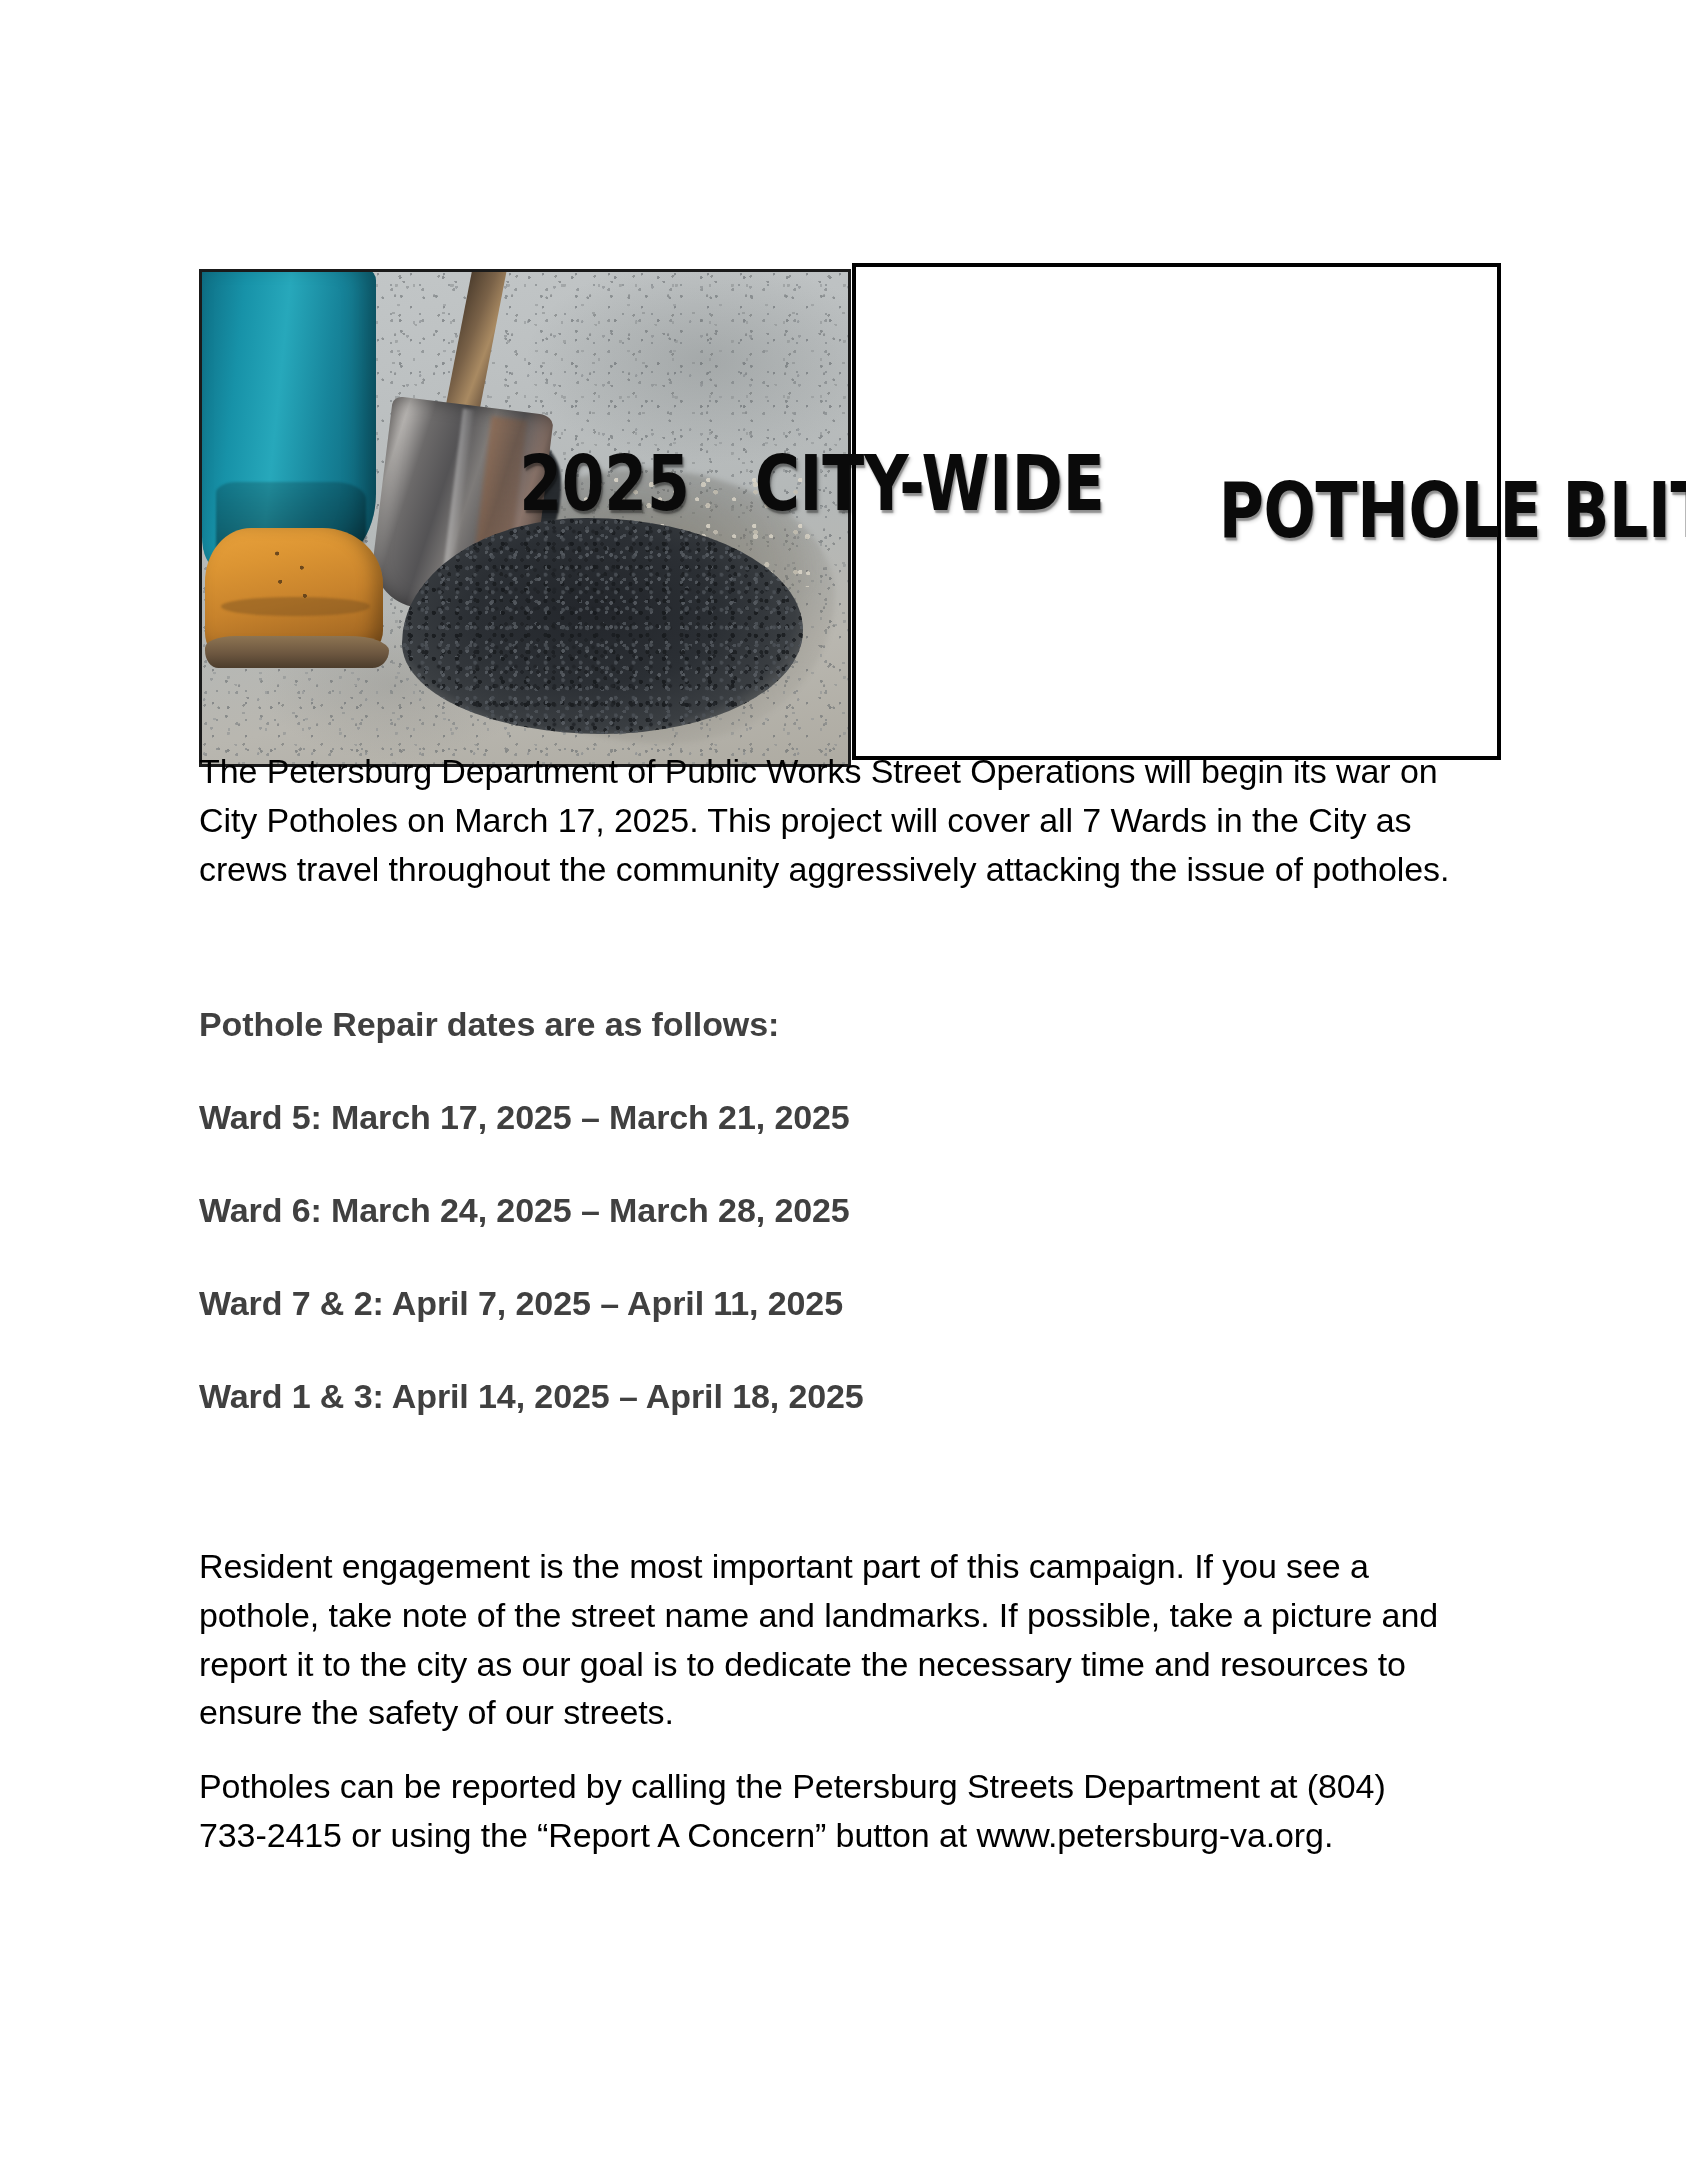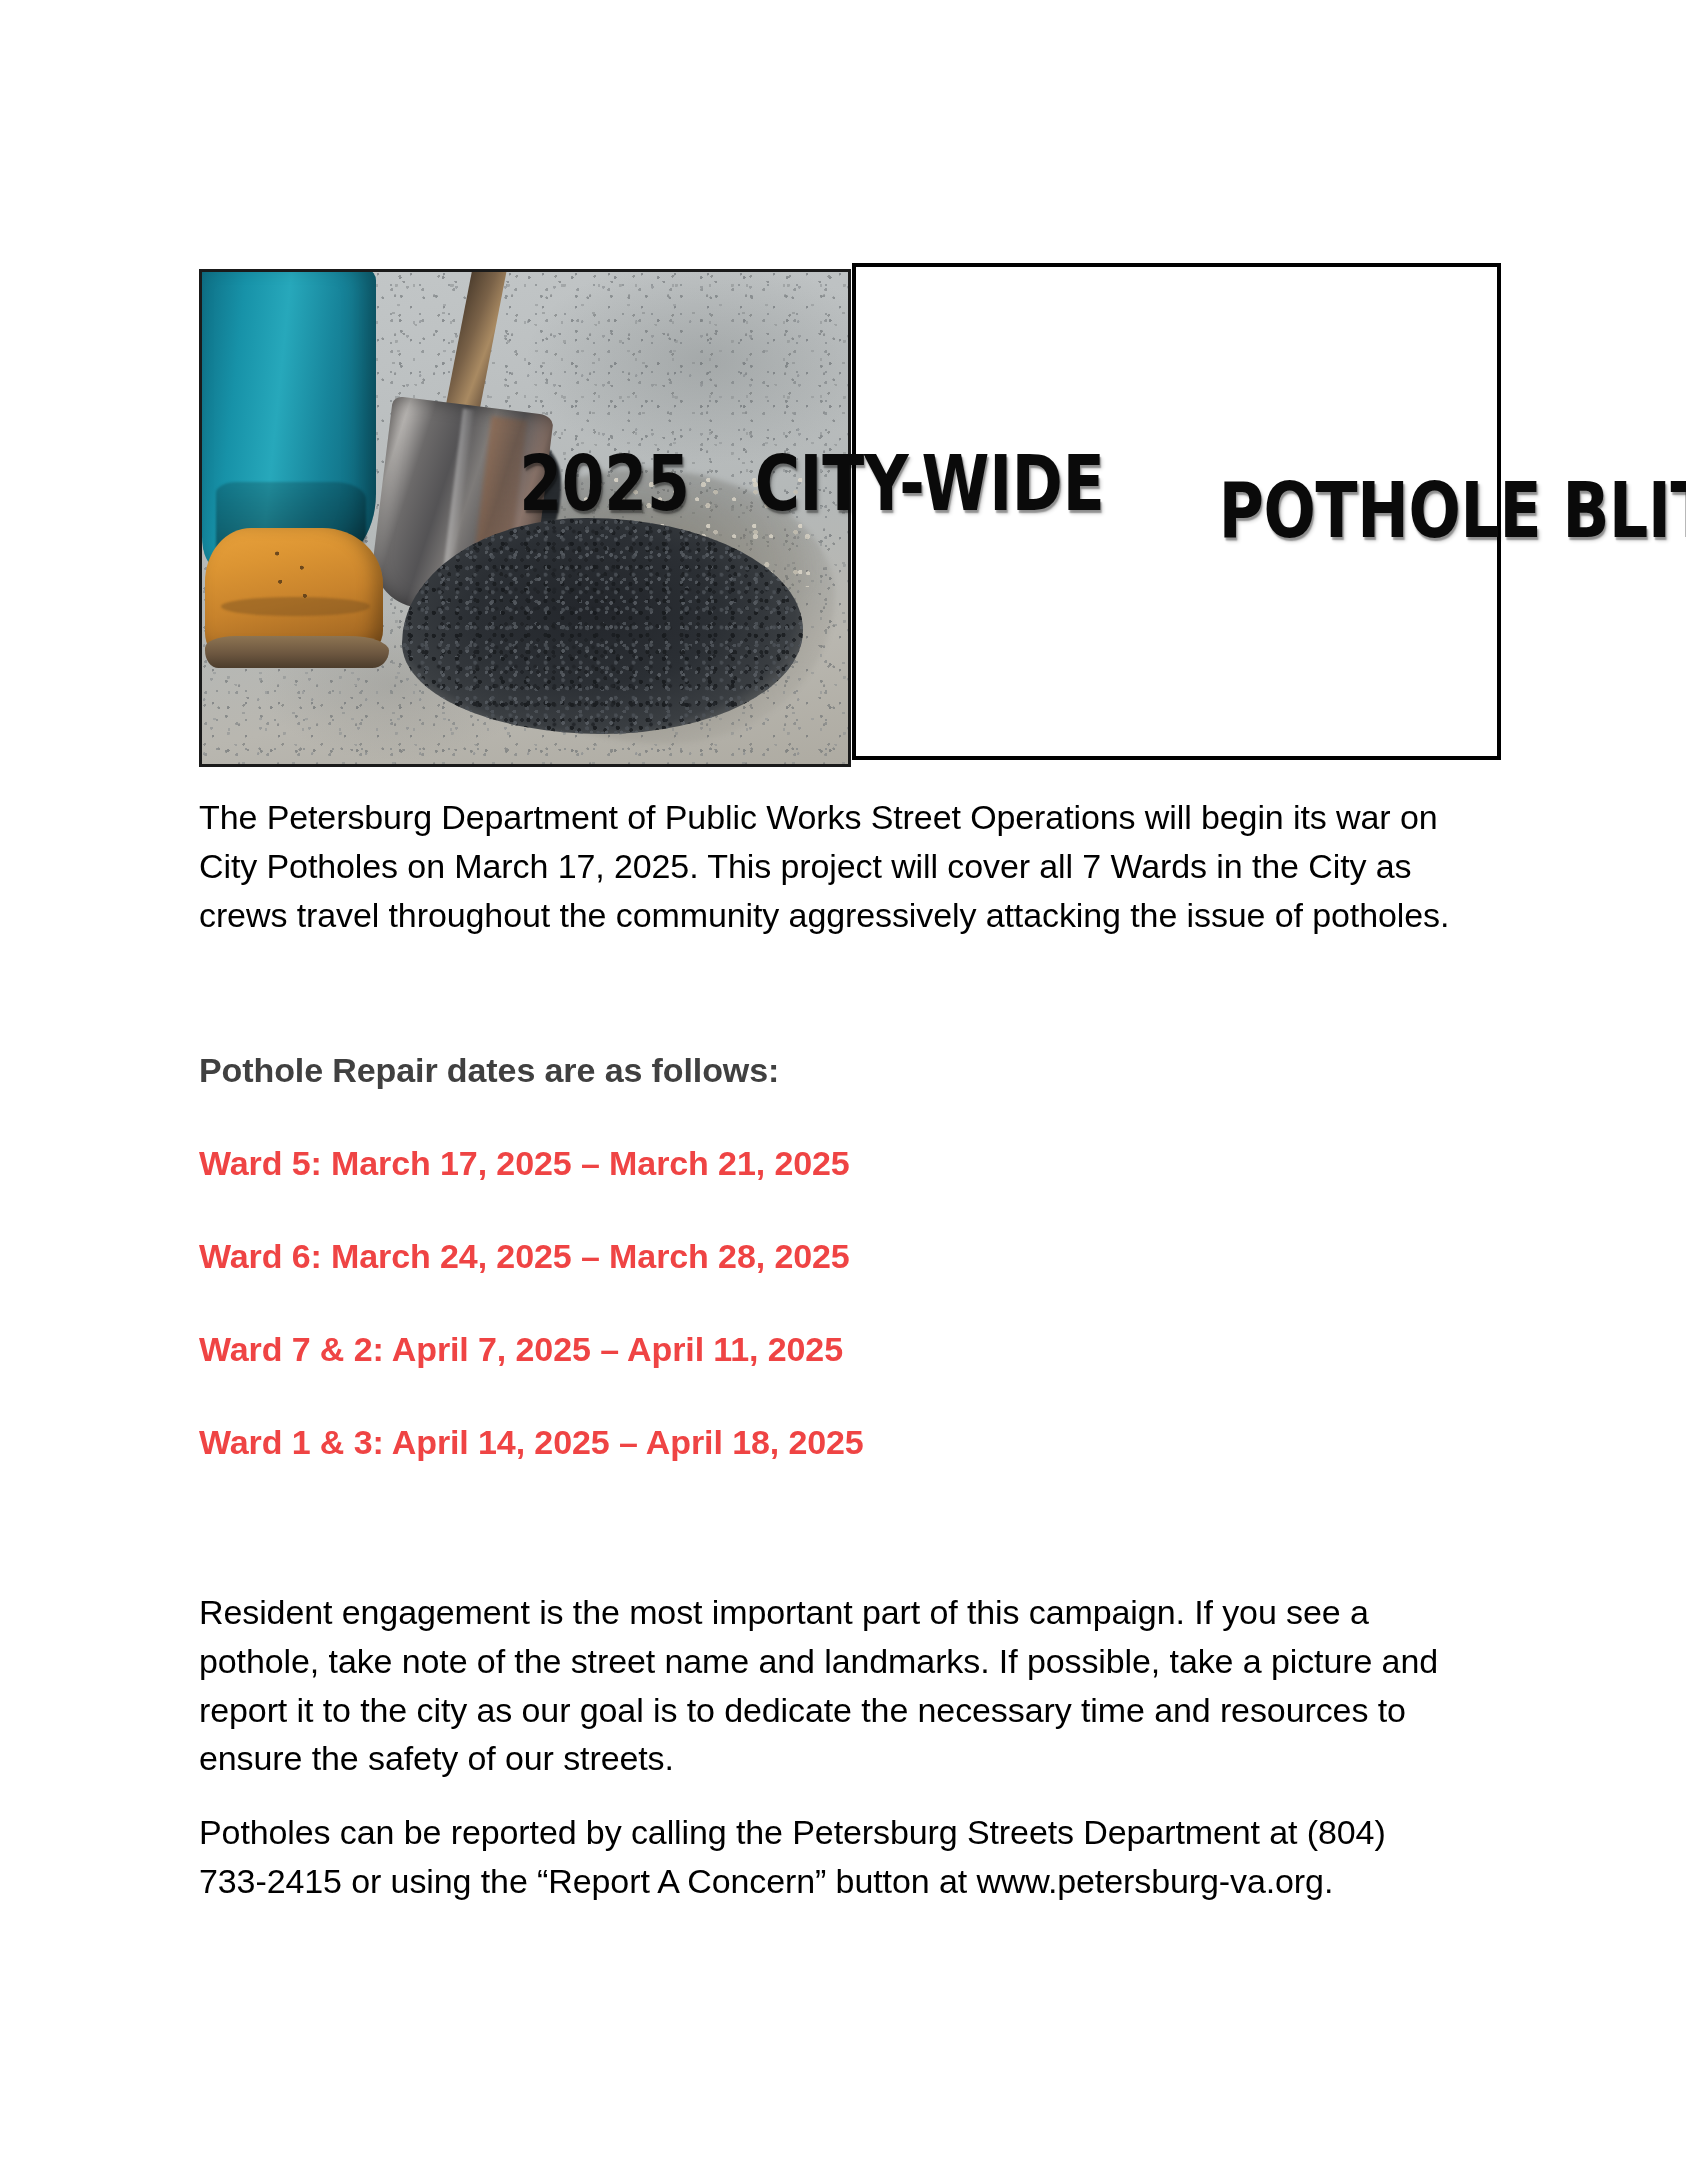--- a/index.html
+++ b/index.html
@@ -320,21 +320,21 @@
       3.4px 4.2px 4.2px rgba(0,0,0,0.16);
   }
   .title-line-1 { font-size: 77px; margin-bottom: 55px; }
   .title-line-2 { font-size: 77px; margin-bottom: 55px; }
   .title-line-3 { font-size: 77px; }
 
   
   .body-content {
     position: absolute;
     left: 199px;
-    top: 793px;
+    top: 747px;
     width: 1251px;
   }
   .para {
     font-size: 34px;
     line-height: 1.44;
     color: #000000;
     margin: 0 0 25px 0;
     font-family: "Liberation Sans", "DejaVu Sans", sans-serif;
     letter-spacing: -0.1px;
   }
@@ -349,21 +349,21 @@
     line-height: 1.44;
     color: #404040;
     margin: 0 0 44px 0;
     font-family: "Liberation Sans", "DejaVu Sans", sans-serif;
     letter-spacing: -0.1px;
   }
   .ward-line {
     font-size: 34px;
     font-weight: 700;
     line-height: 1.44;
-    color: #ef4444;
+    color: #404040;
     margin: 0 0 44px 0;
     font-family: "Liberation Sans", "DejaVu Sans", sans-serif;
     letter-spacing: -0.1px;
   }
   .ward-line:last-child { margin-bottom: 0; }
 </style>
 </head>
 <body>
 
 <div class="page">

